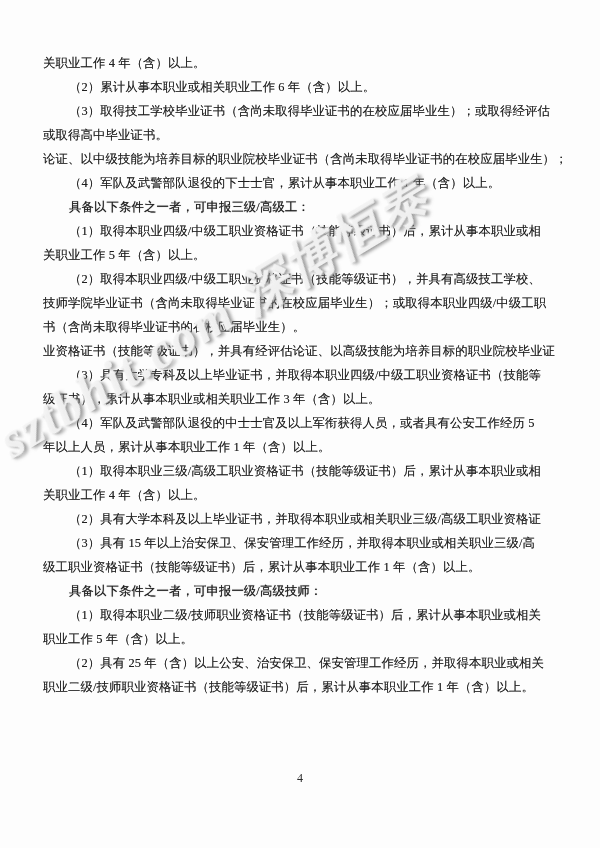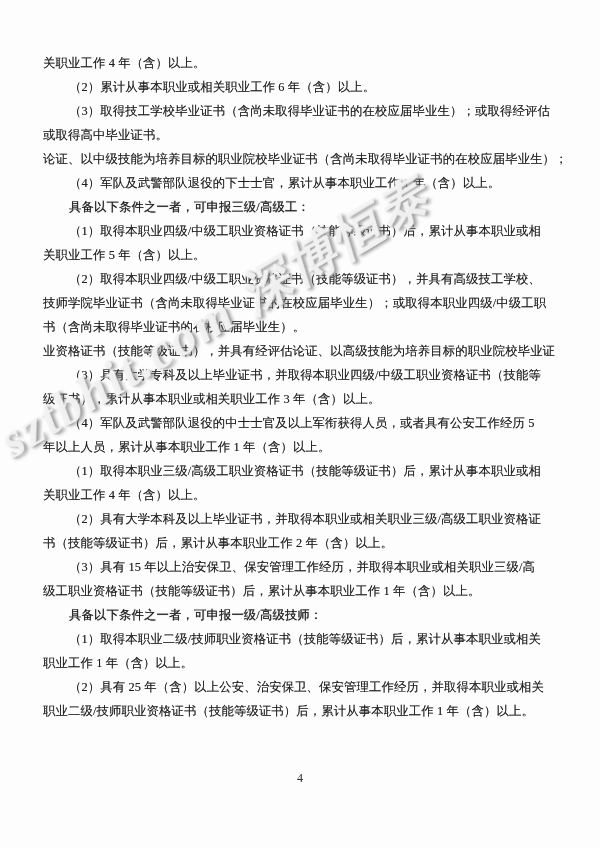--- a/index.html
+++ b/index.html
@@ -91,24 +91,23 @@
       <div class="line">技师学院毕业证书（含尚未取得毕业证书的在校应届毕业生）；或取得本职业四级/中级工职</div>
       <div class="line">书（含尚未取得毕业证书的在校应届毕业生）。</div>
       <div class="line">业资格证书（技能等级证书），并具有经评估论证、以高级技能为培养目标的职业院校毕业证</div>
       <div class="line indent">（3）具有大学专科及以上毕业证书，并取得本职业四级/中级工职业资格证书（技能等</div>
       <div class="line">级证书），累计从事本职业或相关职业工作 3 年（含）以上。</div>
       <div class="line indent">（4）军队及武警部队退役的中士士官及以上军衔获得人员，或者具有公安工作经历 5</div>
       <div class="line">年以上人员，累计从事本职业工作 1 年（含）以上。</div>
       <div class="line indent">（1）取得本职业三级/高级工职业资格证书（技能等级证书）后，累计从事本职业或相</div>
       <div class="line">关职业工作 4 年（含）以上。</div>
       <div class="line indent">（2）具有大学本科及以上毕业证书，并取得本职业或相关职业三级/高级工职业资格证</div>
-      <div class="line">书（技能等级证书）后，累计从事本职业工作 2 年（含）以上。</div>
       <div class="line indent">（3）具有 15 年以上治安保卫、保安管理工作经历，并取得本职业或相关职业三级/高</div>
       <div class="line">级工职业资格证书（技能等级证书）后，累计从事本职业工作 1 年（含）以上。</div>
       <div class="line indent bold">具备以下条件之一者，可申报一级/高级技师：</div>
       <div class="line indent">（1）取得本职业二级/技师职业资格证书（技能等级证书）后，累计从事本职业或相关</div>
-      <div class="line">职业工作 1 年（含）以上。</div>
+      <div class="line">职业工作 5 年（含）以上。</div>
       <div class="line indent">（2）具有 25 年（含）以上公安、治安保卫、保安管理工作经历，并取得本职业或相关</div>
       <div class="line">职业二级/技师职业资格证书（技能等级证书）后，累计从事本职业工作 1 年（含）以上。</div>
     </div>
 
   <div class="page-number">4</div>
 </div>
 
 </body></html>

